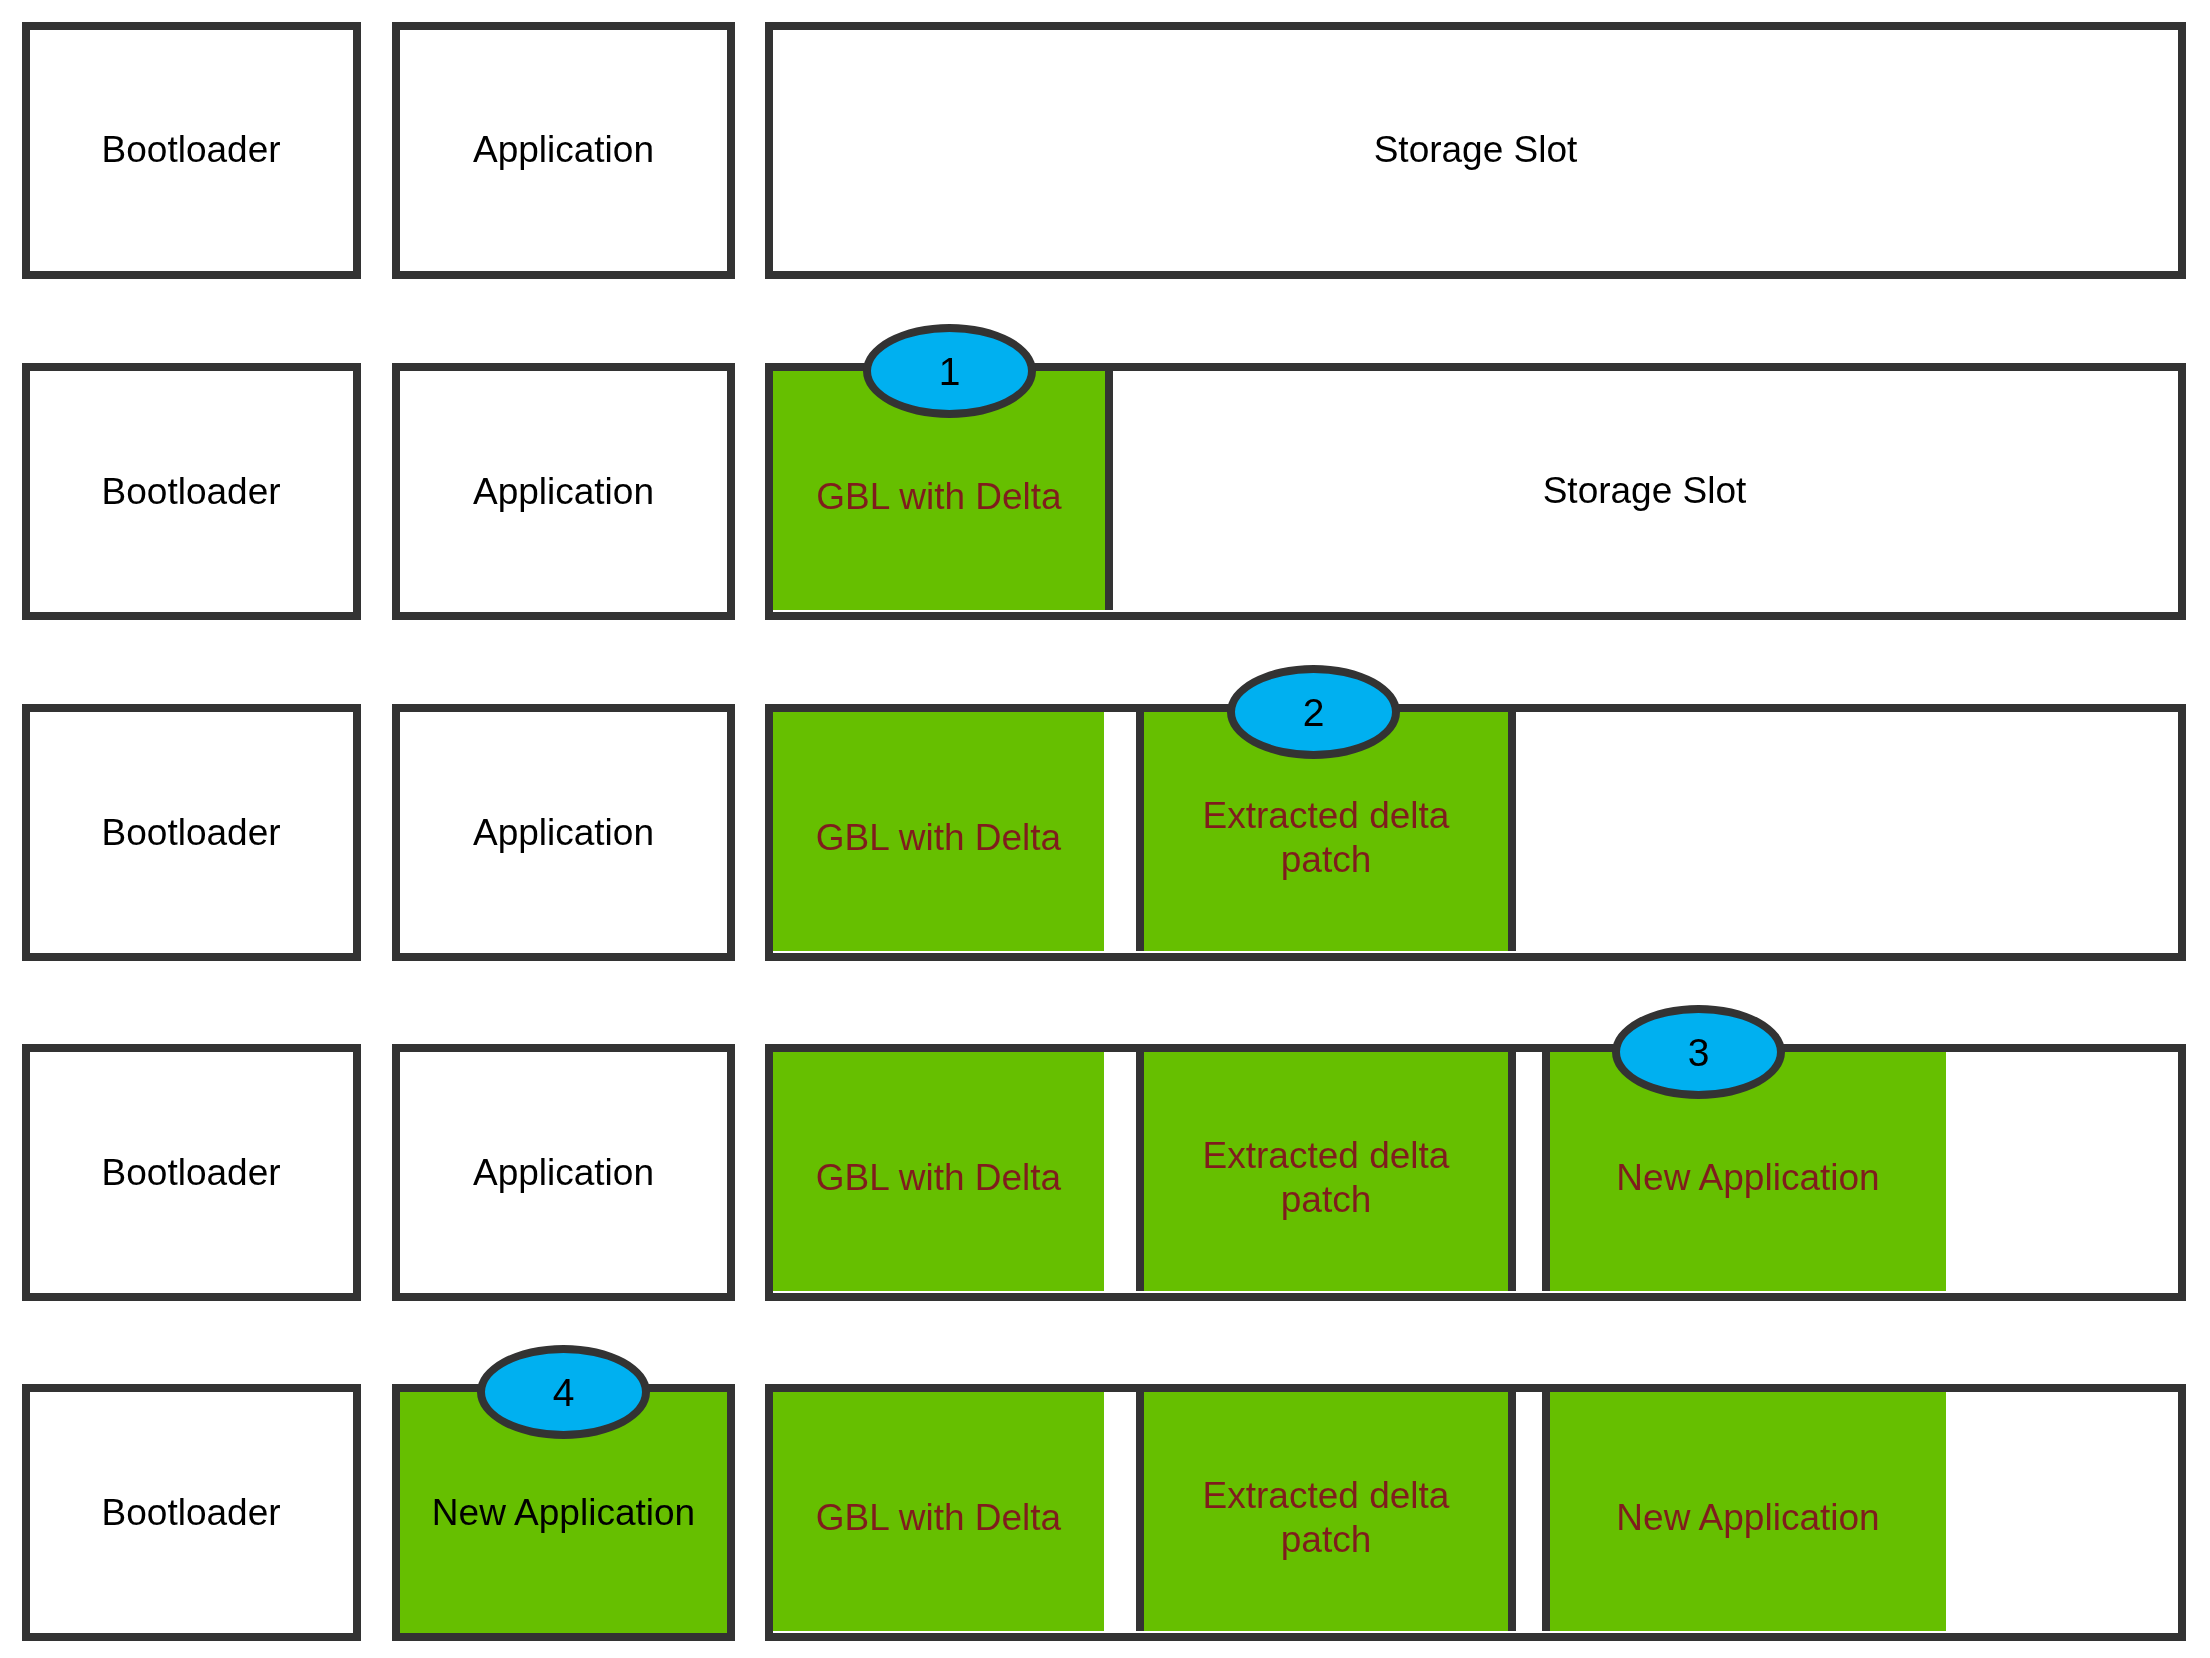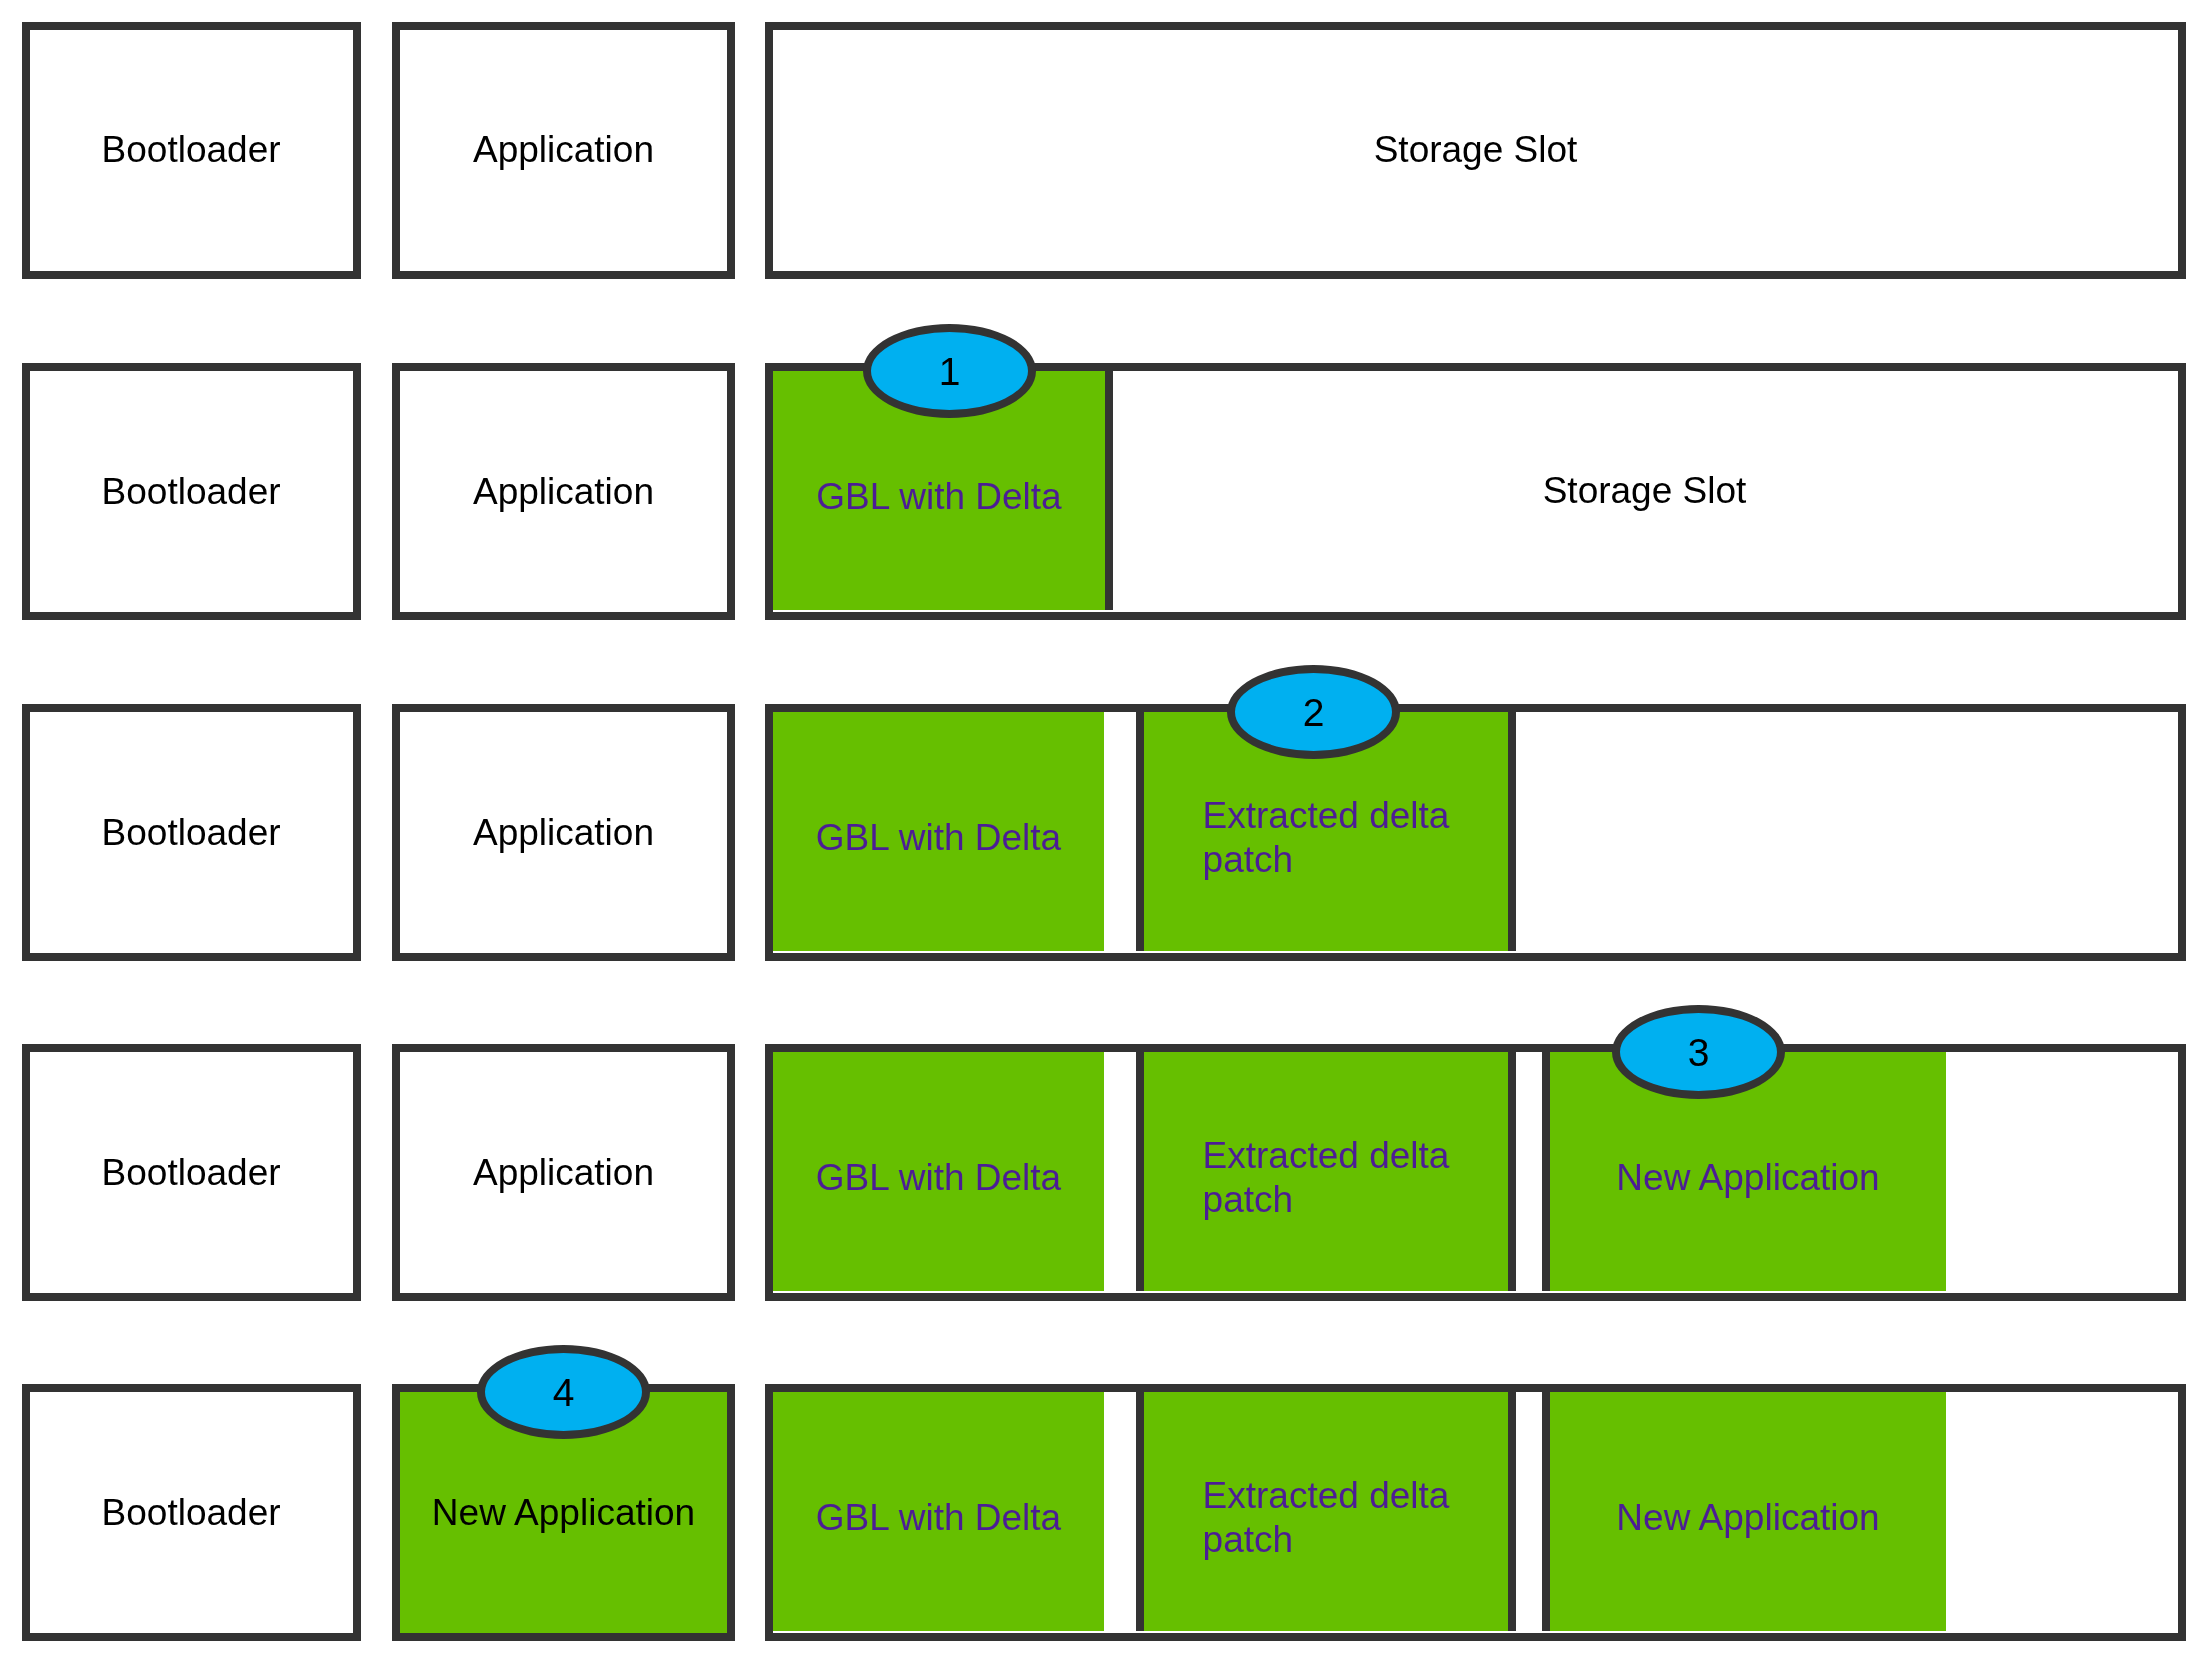--- a/index.html
+++ b/index.html
@@ -59,22 +59,22 @@
     height: 239px;
     box-sizing: border-box;
     background: #66bf00;
     display: flex;
     align-items: center;
     justify-content: center;
   }
   .seg .label {
     font-size: 37px;
     line-height: 1.18;
-    color: #4c1d95;
-    text-align: left;
+    color: #7f1d1d;
+    text-align: center;
     white-space: pre-line;
     padding: 0 5.9px;
     margin-top: 12px;
   }
   .seg.div-left { border-left: 8.8px solid #333333; }
   .seg.div-right { border-right: 8.8px solid #333333; }
   .badge {
     position: absolute;
     width: 173px;
     height: 94px;

